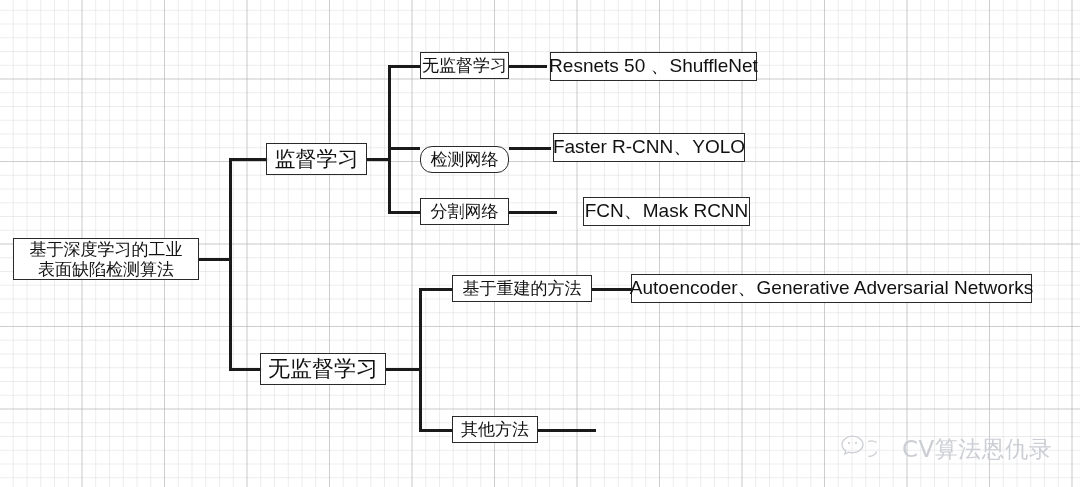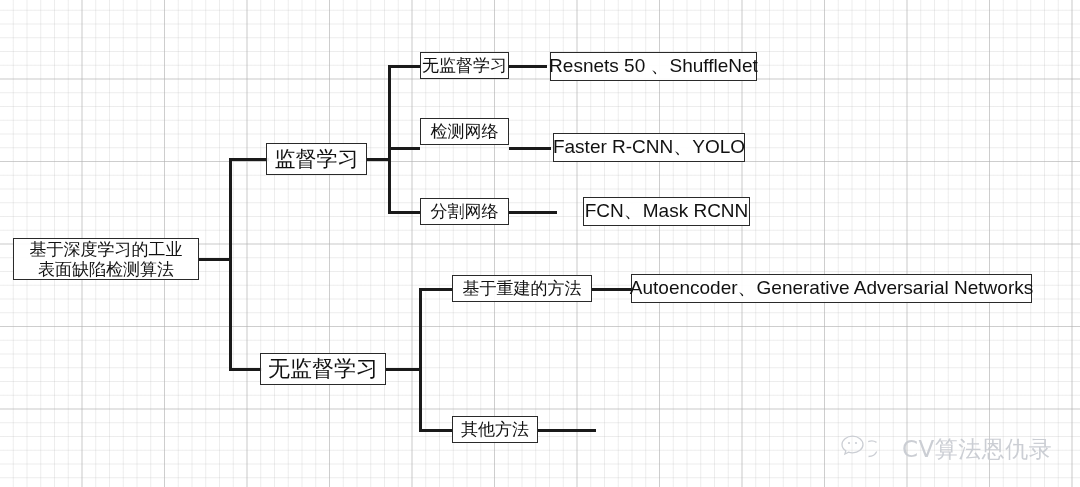--- a/index.html
+++ b/index.html
@@ -101,21 +101,21 @@
     <span>表面缺陷检测算法</span>
   </div>
 
   <div class="node cjk" style="left:266px; top:143px; width:101px; height:32px; font-size:21px;">监督学习</div>
 
   <div class="node cjk" style="left:260px; top:353px; width:126px; height:32px; font-size:22px;">无监督学习</div>
 
   <div class="node cjk" style="left:420px; top:52px; width:89px; height:27px; font-size:17px;">无监督学习</div>
   <div class="node" style="left:550px; top:52px; width:207px; height:29px; font-size:19px;">Resnets 50 、ShuffleNet</div>
 
-  <div class="node cjk" style="left:420px; top:118px; width:89px; height:27px; font-size:17px;">检测网络</div>
+  <div class="node cjk" style="left:420px; top:146px; width:89px; height:27px; font-size:17px;border-radius:12px;">检测网络</div>
   <div class="node" style="left:553px; top:133px; width:192px; height:29px; font-size:19px;">Faster R-CNN、YOLO</div>
 
   <div class="node cjk" style="left:420px; top:198px; width:89px; height:27px; font-size:17px;">分割网络</div>
   <div class="node" style="left:559px; top:197px; width:167px; height:29px; font-size:19px;margin-left:24px;">FCN、Mask RCNN</div>
 
   <div class="node cjk" style="left:452px; top:275px; width:140px; height:27px; font-size:17px;">基于重建的方法</div>
   <div class="node" style="left:631px; top:274px; width:401px; height:29px; font-size:19px;">Autoencoder、Generative Adversarial Networks</div>
 
   <div class="node cjk" style="left:452px; top:416px; width:86px; height:27px; font-size:17px;">其他方法</div>
 

